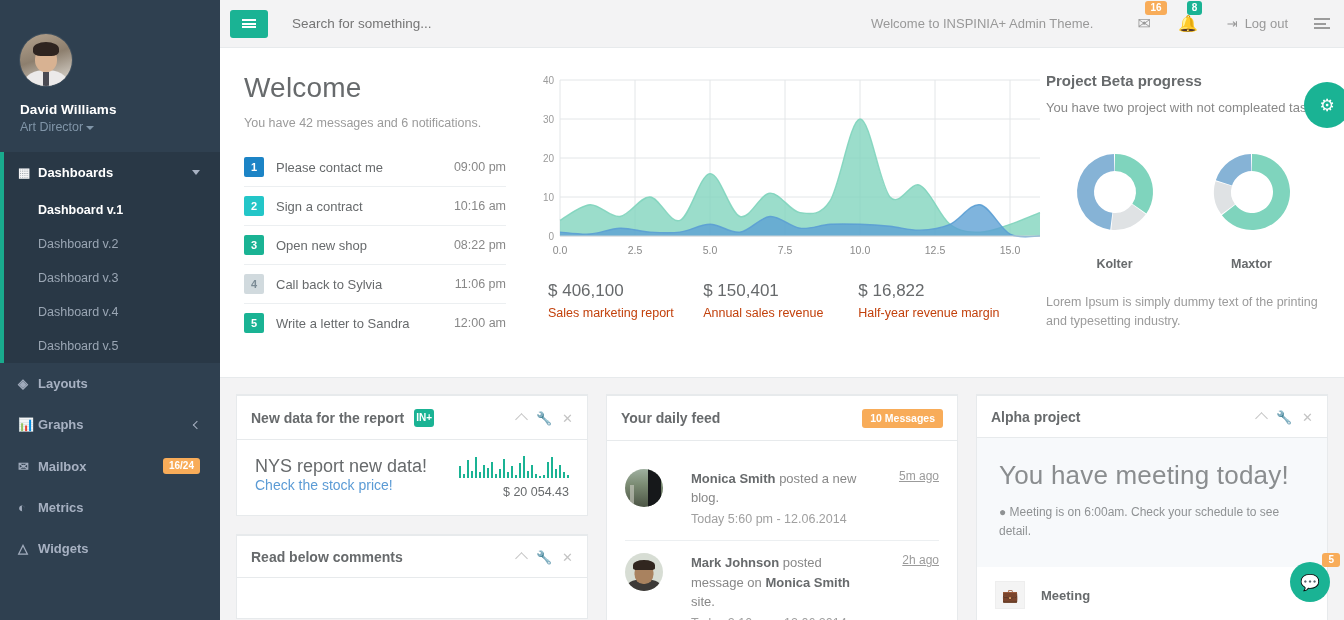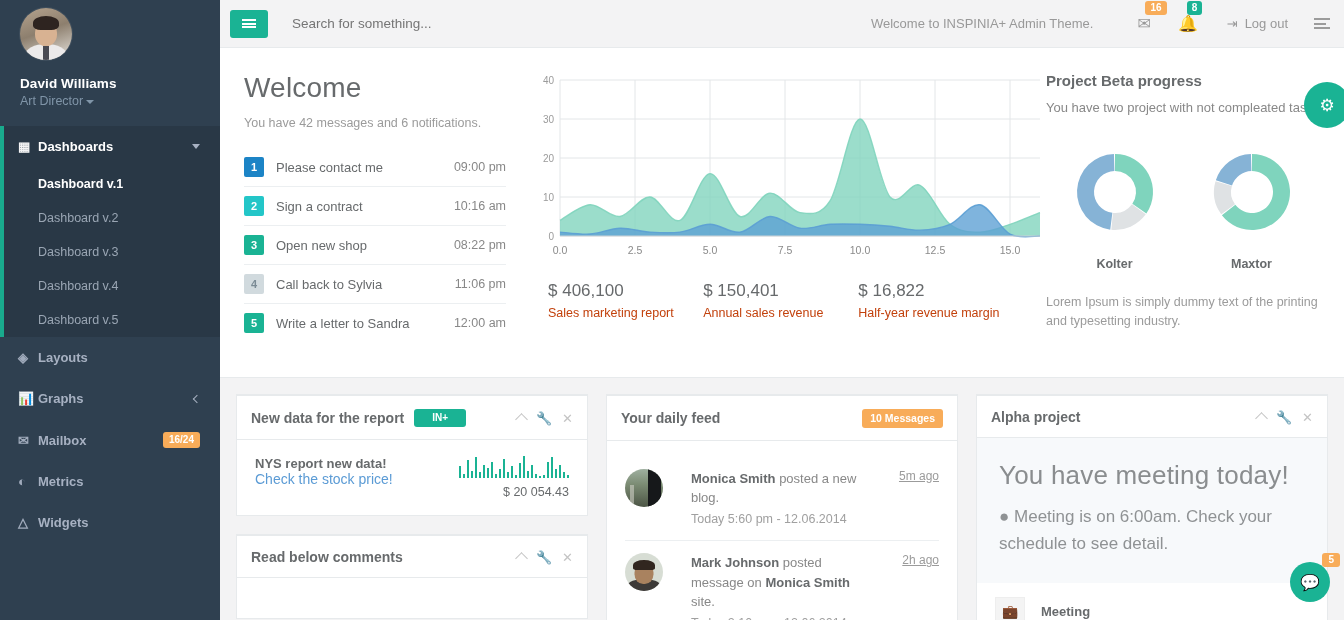--- a/index.html
+++ b/index.html
@@ -14,21 +14,21 @@
   }
   .app { display: flex; width: 1344px; height: 620px; position: relative; }
 
   
   .sidebar {
     width: 220px; min-width: 220px; height: 620px;
     background: #2f4050;
     overflow: hidden;
     position: relative;
   }
-  .profile-block { padding: 8px 20px 18px 20px; position: relative; }
+  .profile-block { padding: 34px 20px 18px 20px; position: relative; }
   .avatar-big {
     width: 52px; height: 52px; border-radius: 50%;
     background: linear-gradient(160deg,#b6a48f 0%, #8d7f6e 45%, #e8e5df 100%);
     position: relative; overflow: hidden;
     box-shadow: 0 0 0 1px rgba(255,255,255,.08);
   }
   .avatar-big .face {
     position:absolute; left:50%; top:26%; transform:translateX(-50%);
     width:22px; height:24px; border-radius:45% 45% 48% 48%;
     background:#d8b292;
@@ -176,30 +176,30 @@
   .ibox-title {
     display:flex; align-items:center; padding:13px 14px 12px 14px;
     border-bottom:1px solid #e7eaec;
   }
   .ibox-title h5 { font-size:14px; font-weight:bold; color:#676a6c; }
   .ibox-tools { margin-left:auto; display:flex; align-items:center; gap:10px; color:#c4c4c4; }
   .tool { cursor:pointer; font-size:13px; line-height:1; }
   .chev-up { width:9px;height:9px;border-left:1.6px solid #c4c4c4;border-top:1.6px solid #c4c4c4;transform:rotate(45deg);margin-top:3px;}
   .badge-inplus {
     background:#1ab394;color:#fff;font-size:10px;font-weight:bold;
-    border-radius:3px;padding:4px 18px;line-height:1;margin-left:10px;
+    border-radius:3px;padding:4px 2px;line-height:1;margin-left:10px;
   }
   .badge-msgs {
     background:#f8ac59;color:#fff;font-size:10.5px;font-weight:bold;
     border-radius:3px;padding:4px 8px;line-height:1;margin-left:auto;
   }
   .ibox-content { padding:16px 18px; }
 
   .nys-row { display:flex; align-items:flex-start; }
-  .nys-title { font-size:13px; color:#676a6c;font-weight:bold; }
+  .nys-title { font-size:18px; color:#676a6c; }
   .nys-link { font-size:14px; color:#5b9bd5; cursor:pointer; }
   .nys-right { margin-left:auto; text-align:right; }
   .spark { display:flex; align-items:flex-end; gap:1.5px; height:22px; }
   .spark i { display:block; width:2.5px; background:#1ab394; }
   .nys-amt { font-size:12.5px; color:#676a6c; margin-top:7px; }
 
   .feed-item { display:flex; gap:28px; padding:12px 0; border-bottom:1px solid #eceff1; }
   .feed-item:last-child{border-bottom:none;}
   .feed-av { width:38px;height:38px;border-radius:50%;flex-shrink:0;overflow:hidden;position:relative; }
   .av-city { background:linear-gradient(180deg,#9fb0a0 0%,#7c8c74 40%,#4c5545 100%); }
@@ -209,21 +209,21 @@
   .av-man .f{position:absolute;left:50%;top:26%;transform:translateX(-50%);width:19px;height:21px;border-radius:46%;background:#a9825f;}
   .av-man .h{position:absolute;left:50%;top:18%;transform:translateX(-50%);width:22px;height:10px;border-radius:50% 50% 20% 20%;background:#31261f;}
   .av-man .b{position:absolute;left:50%;bottom:0;transform:translateX(-50%);width:32px;height:12px;border-radius:50% 50% 0 0;background:#3d3a38;}
   .feed-body { flex:1; font-size:13px; color:#888; line-height:1.5; min-width:0; }
   .feed-body strong { color:#676a6c; }
   .feed-date { font-size:12.5px; color:#a0a0a0; margin-top:2px; }
   .feed-time { font-size:12px; color:#9b9b9b; white-space:nowrap; margin-left:8px;text-decoration:underline; }
 
   .alpha-hero { background:#f7f9fb; padding:22px 22px 26px 22px; }
   .alpha-h1 { font-size:26px; color:#8a8d8f; font-weight:normal; letter-spacing:.2px; }
-  .alpha-p { font-size:17px; color:#8f9294; margin-top:12px; line-height:1.6; }
+  .alpha-p { font-size:12px; color:#8f9294; margin-top:12px; line-height:1.6; }
   .alpha-list { padding:14px 18px; display:flex; align-items:center; gap:16px; }
   .alpha-ic {
     width:30px;height:28px;background:#f4f4f4;border:1px solid #eee;
     display:flex;align-items:center;justify-content:center;color:#7b7d7e;font-size:13px;
   }
   .alpha-lbl { font-size:13px;font-weight:bold;color:#676a6c; }
 
   
   .fab-gear {
     position:absolute; right:-6px; top:82px;

